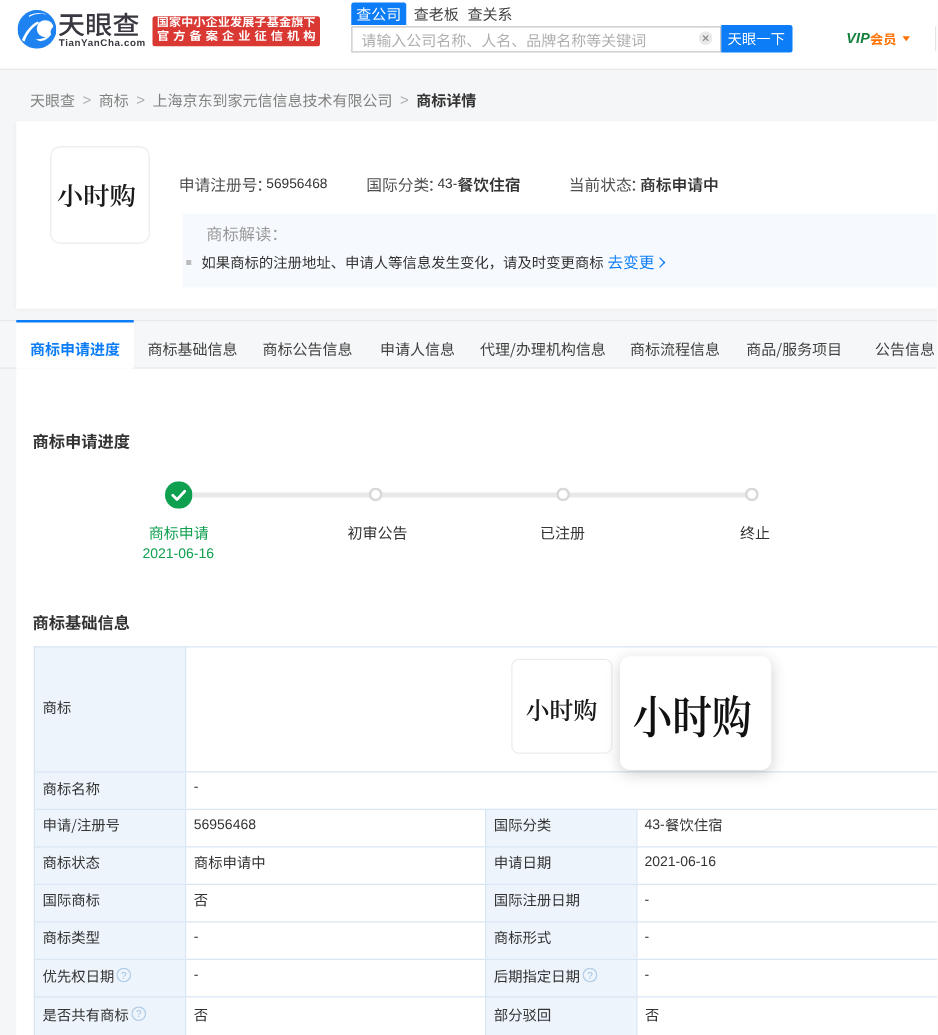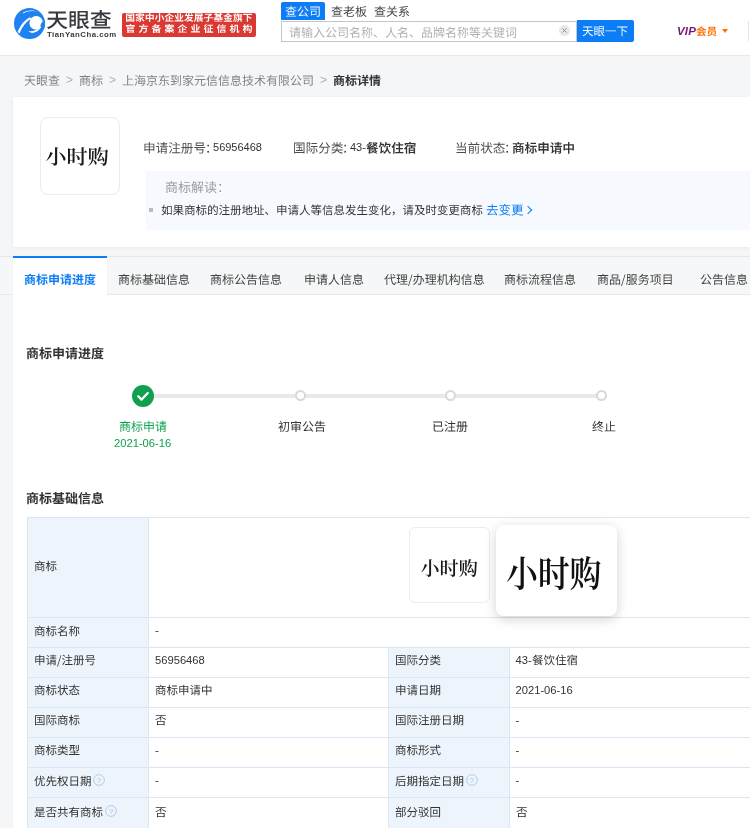--- a/index.html
+++ b/index.html
@@ -60,21 +60,21 @@
     <svg style="position:absolute;left:559px;top:25px" width="11" height="11" viewBox="0 0 11 11">
 <circle cx="5.5" cy="5.5" r="5.5" fill="#e9e9e9"></circle>
 <path stroke="#8f8f8f" stroke-width="1" d="M3.4,3.4 L7.6,7.6 M7.6,3.4 L3.4,7.6"></path>
     </svg>
     <div style="position:absolute;left:576.5px;top:19.5px;width:57.5px;height:22.5px;background:#0d7df7;border-radius:0 2px 2px 0"></div>
     <div class="ab" style="left:576.5px;top:19.5px;width:57.5px;height:22.5px;justify-content:center">
       <svg width="46" height="16.7" style="" viewBox="0 0 46 16.7">
         <path fill="#fff" d="M6.2 8.5Q6.8 10.3 8 11.6Q9.2 12.9 11.1 13.5Q11 13.5 10.9 13.7Q10.8 13.8 10.7 14Q10.6 14.1 10.5 14.2Q9.2 13.8 8.2 13Q7.3 12.3 6.6 11.2Q5.9 10.1 5.4 8.7ZM1.2 4.6H10.3V5.4H1.2ZM0.8 8.1H10.8V9H0.8ZM5.2 4.9H6.1V6.8Q6.1 7.5 6 8.3Q5.9 9.1 5.7 9.9Q5.4 10.7 4.8 11.5Q4.3 12.3 3.4 13Q2.4 13.7 1 14.2Q1 14.1 0.9 14Q0.8 13.9 0.7 13.7Q0.6 13.6 0.5 13.5Q1.8 13 2.7 12.3Q3.5 11.7 4 11Q4.5 10.3 4.8 9.6Q5.1 8.8 5.1 8.1Q5.2 7.4 5.2 6.8Z M17 4.2H21.8V9.2H17V8.5H20.9V4.9H17ZM17.1 6.3H21.3V7.1H17.1ZM19.2 8.8Q19.5 9.9 19.9 10.8Q20.4 11.7 21 12.4Q21.7 13.1 22.6 13.4Q22.5 13.5 22.4 13.6Q22.3 13.8 22.2 13.9Q22.1 14.1 22 14.2Q21.1 13.7 20.4 13Q19.7 12.2 19.2 11.2Q18.8 10.1 18.5 8.9ZM21.8 9.6 22.4 10.2Q22.1 10.5 21.7 10.8Q21.3 11.1 20.9 11.3Q20.5 11.6 20.1 11.7L19.6 11.2Q20 11 20.4 10.7Q20.8 10.5 21.2 10.2Q21.6 9.9 21.8 9.6ZM16.5 14.3 16.4 13.5 16.8 13.2 19.4 12.6Q19.4 12.7 19.4 13Q19.4 13.2 19.4 13.3Q18.5 13.6 18 13.7Q17.5 13.9 17.1 14Q16.8 14.1 16.7 14.1Q16.6 14.2 16.5 14.3ZM16.5 14.3Q16.4 14.2 16.4 14Q16.3 13.9 16.2 13.8Q16.2 13.6 16.1 13.5Q16.2 13.5 16.4 13.3Q16.5 13.1 16.5 12.7V4.2H17.4V13.4Q17.4 13.4 17.3 13.5Q17.2 13.5 17.1 13.6Q16.9 13.7 16.8 13.8Q16.7 13.9 16.6 14.1Q16.5 14.2 16.5 14.3ZM12.8 4.4H15.5V12.4H12.8V11.6H14.8V5.2H12.8ZM12.8 6.8H15.3V7.5H12.8ZM12.8 9.2H15.3V9.9H12.8ZM12.3 4.4H13.1V13.4H12.3Z M23.5 8.4H34V9.3H23.5Z M35.1 4.5H45.4V5.4H35.1ZM39.6 5.2H40.5V14.2H39.6ZM40.1 7.9 40.6 7.3Q41.2 7.5 41.7 7.8Q42.3 8.1 42.9 8.5Q43.4 8.8 43.9 9.1Q44.4 9.4 44.8 9.7L44.1 10.5Q43.8 10.2 43.3 9.9Q42.9 9.5 42.3 9.2Q41.7 8.9 41.2 8.5Q40.6 8.2 40.1 7.9Z"></path>
       </svg>
     </div>
-    <div class="ab" style="left:677px;top:24px;width:60px;height:14px;color:#701a75">
+    <div class="ab" style="left:677px;top:24px;width:60px;height:14px;color:#15803d">
       <span style="font:bold italic 11.5px 'Liberation Sans';letter-spacing:.2px">VIP</span>
       <svg width="21.2" height="15.3" style="" viewBox="0 0 21.2 15.3">
         <path fill="#ff7000" d="M0.9 8.5H9.7V9.8H0.9ZM2.8 6.5H7.8V7.7H2.8ZM6.4 10.4 7.5 9.8Q7.9 10.2 8.4 10.7Q8.9 11.2 9.2 11.7Q9.6 12.1 9.9 12.5L8.7 13.2Q8.5 12.8 8.1 12.3Q7.8 11.8 7.3 11.3Q6.8 10.8 6.4 10.4ZM5.3 3.2 6.4 3.8Q5.5 5.1 4.1 6.1Q2.8 7.1 1.2 7.8Q1.1 7.6 1 7.4Q0.8 7.2 0.6 7Q0.4 6.8 0.3 6.7Q1.3 6.3 2.2 5.7Q3.2 5.2 4 4.6Q4.8 3.9 5.3 3.2ZM5.6 3.8Q5.9 4.1 6.4 4.5Q6.9 4.9 7.6 5.3Q8.2 5.7 8.9 6Q9.7 6.3 10.4 6.6Q10.2 6.7 10 6.9Q9.9 7.1 9.7 7.3Q9.6 7.5 9.5 7.7Q8.8 7.4 8.1 7Q7.4 6.6 6.8 6.2Q6.1 5.7 5.6 5.3Q5.1 4.8 4.7 4.4ZM1.7 13.1Q1.6 12.9 1.6 12.7Q1.5 12.4 1.4 12.2Q1.3 11.9 1.3 11.8Q1.5 11.7 1.7 11.6Q1.8 11.5 2.1 11.2Q2.2 11.1 2.5 10.9Q2.7 10.7 3 10.3Q3.3 10 3.6 9.6Q3.9 9.2 4.2 8.8L5.4 9.6Q4.8 10.4 4.1 11.1Q3.3 11.8 2.6 12.4V12.4Q2.6 12.4 2.4 12.5Q2.3 12.5 2.1 12.6Q2 12.7 1.8 12.9Q1.7 13 1.7 13.1ZM1.7 13.1 1.7 12.1 2.5 11.6 8.5 11.3Q8.5 11.5 8.6 11.9Q8.7 12.2 8.7 12.4Q7.3 12.5 6.2 12.6Q5.2 12.7 4.5 12.7Q3.7 12.8 3.3 12.8Q2.8 12.9 2.5 12.9Q2.2 12.9 2 13Q1.8 13 1.7 13.1Z M13.8 4.8V5.6H18V4.8ZM12.5 3.7H19.4V6.7H12.5ZM15.1 9H16.5V10Q16.5 10.3 16.4 10.7Q16.3 11 16.1 11.4Q15.8 11.8 15.3 12.1Q14.8 12.5 14 12.8Q13.2 13.1 12 13.3Q12 13.2 11.8 13Q11.7 12.8 11.5 12.6Q11.3 12.4 11.2 12.3Q12.3 12.1 13 11.9Q13.7 11.6 14.1 11.4Q14.6 11.1 14.8 10.9Q15 10.6 15.1 10.4Q15.1 10.2 15.1 9.9ZM16.3 11.8 16.9 10.9Q17.3 11 17.8 11.2Q18.4 11.4 18.9 11.5Q19.4 11.7 19.9 11.9Q20.3 12.1 20.7 12.2L20 13.3Q19.7 13.2 19.3 13Q18.8 12.8 18.3 12.6Q17.8 12.4 17.3 12.2Q16.7 12 16.3 11.8ZM12 7.4H19.9V11.1H18.5V8.5H13.4V11.3H12Z"></path>
       </svg>
       <span style="margin-left:5px;width:0;height:0;border-left:3.5px solid transparent;border-right:3.5px solid transparent;border-top:4.5px solid #ff7000"></span>
     </div>
     <div style="position:absolute;left:748px;top:21px;width:1px;height:20px;background:#e5e5e5"></div>
     <div class="ab" style="left:24px;top:68px;width:700px;height:23px;">
       <svg width="36" height="17.4" style="" viewBox="0 0 36 17.4">
         <path fill="#808080" d="M6.5 8.9Q7.1 10.8 8.4 12.1Q9.6 13.5 11.6 14Q11.5 14.1 11.4 14.3Q11.3 14.4 11.2 14.6Q11 14.7 11 14.8Q9.6 14.4 8.6 13.6Q7.6 12.8 6.9 11.7Q6.1 10.5 5.7 9.1ZM1.2 4.8H10.7V5.7H1.2ZM0.8 8.5H11.2V9.4H0.8ZM5.5 5.1H6.4V7.1Q6.4 7.9 6.3 8.7Q6.2 9.5 5.9 10.3Q5.6 11.2 5 12Q4.5 12.8 3.5 13.5Q2.5 14.3 1.1 14.9Q1 14.7 0.9 14.6Q0.8 14.5 0.7 14.3Q0.6 14.2 0.5 14.1Q1.9 13.6 2.8 12.9Q3.7 12.2 4.2 11.5Q4.7 10.7 5 10Q5.3 9.2 5.4 8.5Q5.5 7.8 5.5 7.1Z M17.8 4.4H22.7V9.6H17.8V8.9H21.9V5.2H17.8ZM17.8 6.6H22.3V7.4H17.8ZM20.1 9.2Q20.3 10.3 20.8 11.3Q21.3 12.2 21.9 12.9Q22.6 13.6 23.6 14Q23.5 14.1 23.3 14.2Q23.2 14.4 23.1 14.5Q23 14.7 22.9 14.8Q22 14.3 21.3 13.5Q20.6 12.7 20.1 11.7Q19.6 10.6 19.3 9.3ZM22.8 10 23.4 10.7Q23 10.9 22.6 11.2Q22.2 11.5 21.8 11.8Q21.3 12.1 21 12.3L20.5 11.7Q20.8 11.5 21.3 11.2Q21.7 10.9 22.1 10.6Q22.5 10.3 22.8 10ZM17.2 14.9 17.1 14.1 17.6 13.7 20.2 13.1Q20.2 13.3 20.2 13.5Q20.3 13.8 20.3 13.9Q19.4 14.2 18.8 14.3Q18.2 14.5 17.9 14.6Q17.6 14.7 17.4 14.8Q17.3 14.8 17.2 14.9ZM17.2 14.9Q17.2 14.8 17.1 14.6Q17 14.5 16.9 14.4Q16.9 14.2 16.8 14.1Q16.9 14.1 17.1 13.9Q17.2 13.7 17.2 13.3V4.4H18.1V14Q18.1 14 18 14.1Q17.9 14.1 17.8 14.2Q17.7 14.3 17.5 14.4Q17.4 14.5 17.3 14.7Q17.2 14.8 17.2 14.9ZM13.4 4.6H16.2V12.9H13.4V12.1H15.4V5.4H13.4ZM13.4 7.1H15.9V7.9H13.4ZM13.4 9.6H15.9V10.3H13.4ZM12.9 4.6H13.7V14H12.9Z M27.5 11.3V12.3H32.4V11.3ZM27.5 9.7V10.7H32.4V9.7ZM26.7 9H33.3V13H26.7ZM24.7 5.4H35.3V6.2H24.7ZM29.5 3.8H30.4V8.7H29.5ZM29 5.6 29.8 5.9Q29.4 6.5 28.8 7Q28.3 7.6 27.6 8Q27 8.5 26.3 8.9Q25.7 9.3 25 9.5Q25 9.4 24.9 9.3Q24.7 9.2 24.6 9Q24.5 8.9 24.4 8.8Q25.1 8.6 25.7 8.3Q26.4 7.9 27 7.5Q27.6 7.1 28.1 6.6Q28.6 6.1 29 5.6ZM30.9 5.6Q31.3 6.1 31.8 6.6Q32.3 7 32.9 7.4Q33.6 7.9 34.2 8.2Q34.9 8.5 35.6 8.7Q35.5 8.8 35.4 8.9Q35.2 9.1 35.1 9.2Q35 9.3 35 9.5Q34.3 9.2 33.6 8.8Q32.9 8.5 32.3 8Q31.7 7.5 31.1 7Q30.6 6.5 30.2 5.9ZM24.9 13.7H35.2V14.5H24.9Z"></path>

